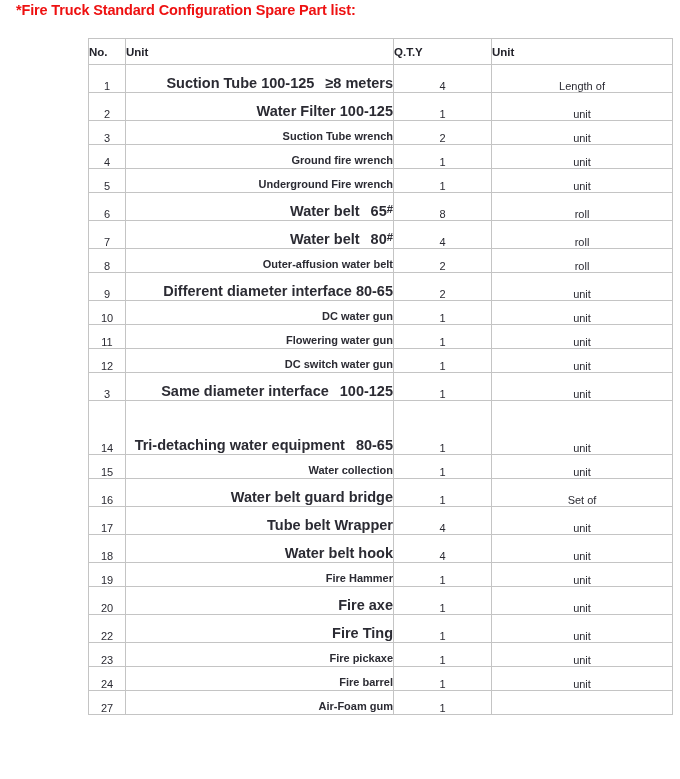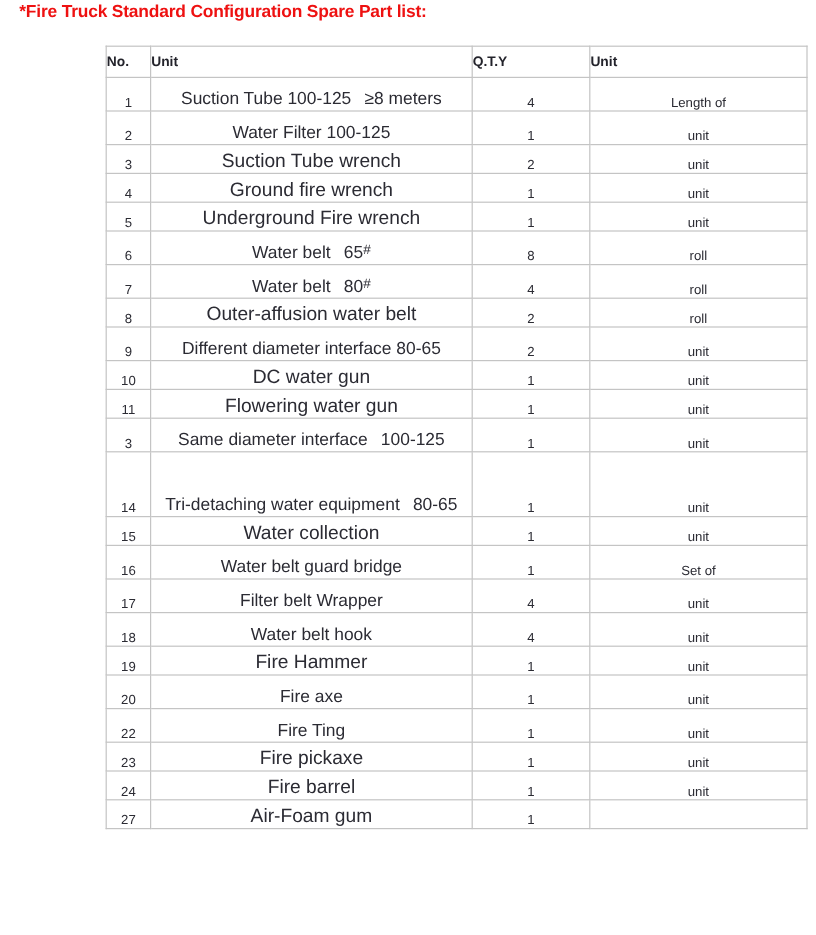--- a/index.html
+++ b/index.html
@@ -56,34 +56,35 @@
     vertical-align: middle;
     color: #23232b;
   }
 
   td.cell-no {
     text-align: center;
     font-size: 11px;
     padding-bottom: 2px;
   }
   td.cell-item {
-    text-align: center;
+    text-align: right;
     padding-left: 5px;
     padding-bottom: 1px;
+    font-weight: bold;
   }
   td.cell-qty,
   td.cell-unit {
     text-align: center;
     font-size: 11px;
     padding-bottom: 3px;
   }
 
   
   .sz-lg { font-size: 14.5px; line-height: 17px; }
-  .sz-sm { font-size: 16px;   line-height: 14px; }
+  .sz-sm { font-size: 11px;   line-height: 14px; }
 
   tr.row-lg td { height: 27px; }
   tr.row-sm td { height: 23px; }
   tr.row-tall td { height: 53px; }
 
   .hashmark {
     font-size: 0.78em;
     vertical-align: 0.28em;
   }
   .gap { display: inline-block; width: 11px; }
@@ -168,20 +169,26 @@
         <td class="cell-item"><span class="sz-sm">DC water gun</span></td>
         <td class="cell-qty">1</td>
         <td class="cell-unit">unit</td>
       </tr>
       <tr class="row-sm">
         <td class="cell-no">11</td>
         <td class="cell-item"><span class="sz-sm">Flowering water gun</span></td>
         <td class="cell-qty">1</td>
         <td class="cell-unit">unit</td>
       </tr>
+      <tr class="row-sm">
+        <td class="cell-no">12</td>
+        <td class="cell-item"><span class="sz-sm">DC switch water gun</span></td>
+        <td class="cell-qty">1</td>
+        <td class="cell-unit">unit</td>
+      </tr>
       <tr class="row-lg">
         <td class="cell-no">3</td>
         <td class="cell-item"><span class="sz-lg">Same diameter interface<span class="gap"></span><span>100-125</span></span></td>
         <td class="cell-qty">1</td>
         <td class="cell-unit">unit</td>
       </tr>
       <tr class="row-tall">
         <td class="cell-no">14</td>
         <td class="cell-item"><span class="sz-lg">Tri-detaching water equipment<span class="gap"></span><span>80-65</span></span></td>
         <td class="cell-qty">1</td>
@@ -194,21 +201,21 @@
         <td class="cell-unit">unit</td>
       </tr>
       <tr class="row-lg">
         <td class="cell-no">16</td>
         <td class="cell-item"><span class="sz-lg">Water belt guard bridge</span></td>
         <td class="cell-qty">1</td>
         <td class="cell-unit">Set of</td>
       </tr>
       <tr class="row-lg">
         <td class="cell-no">17</td>
-        <td class="cell-item"><span class="sz-lg">Filter belt Wrapper</span></td>
+        <td class="cell-item"><span class="sz-lg">Tube belt Wrapper</span></td>
         <td class="cell-qty">4</td>
         <td class="cell-unit">unit</td>
       </tr>
       <tr class="row-lg">
         <td class="cell-no">18</td>
         <td class="cell-item"><span class="sz-lg">Water belt hook</span></td>
         <td class="cell-qty">4</td>
         <td class="cell-unit">unit</td>
       </tr>
       <tr class="row-sm">

